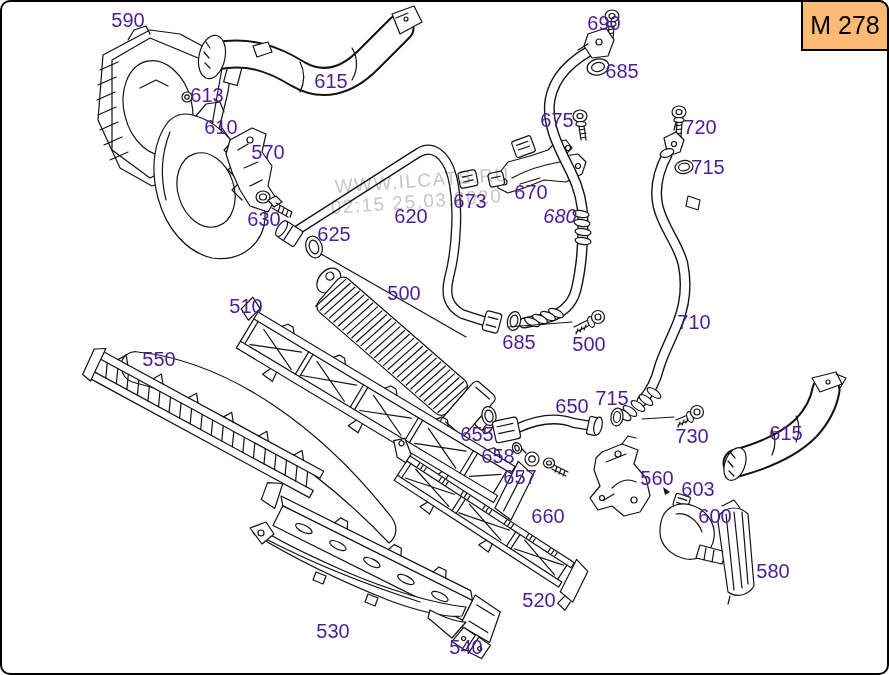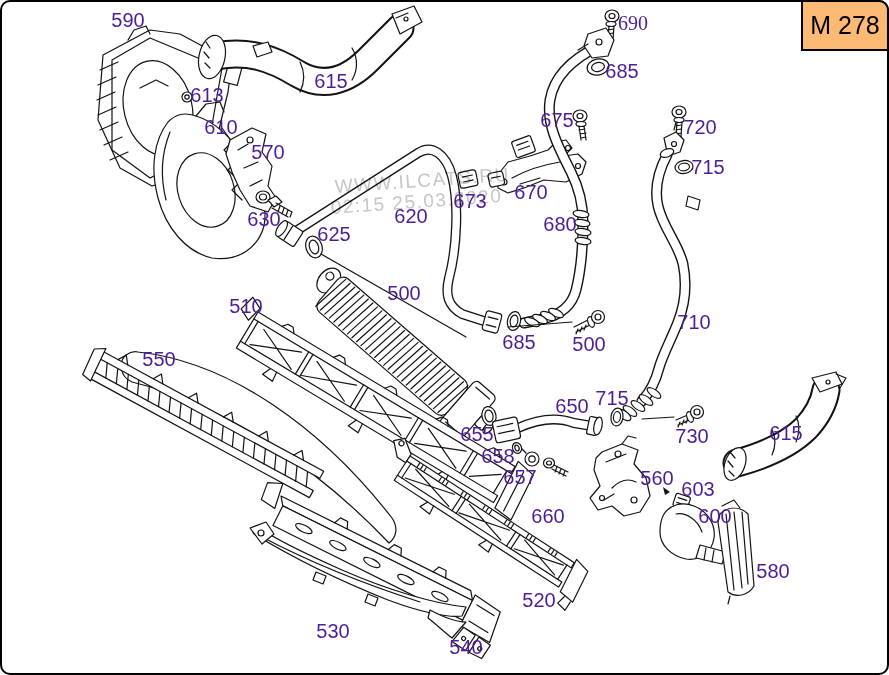--- a/index.html
+++ b/index.html
@@ -376,28 +376,28 @@
 
   <div class="callout-layer">
       <span class="callout" style="left: 128px; top: 20px;">590</span>
       <span class="callout" style="left: 331px; top: 81px;">615</span>
       <span class="callout" style="left: 207px; top: 95px;">613</span>
       <span class="callout" style="left: 221px; top: 127px;">610</span>
       <span class="callout" style="left: 268px; top: 152px;">570</span>
       <span class="callout" style="left: 264px; top: 219px;">630</span>
       <span class="callout" style="left: 334px; top: 234px;">625</span>
       <span class="callout" style="left: 411px; top: 216px;">620</span>
-      <span class="callout" style="left: 633px; top: 23px; font-family: Liberation Serif, serif;">690</span>
+      <span class="callout" style="left: 604px; top: 23px;">690</span>
       <span class="callout" style="left: 622px; top: 71px;">685</span>
       <span class="callout" style="left: 557px; top: 120px;">675</span>
       <span class="callout" style="left: 700px; top: 127px;">720</span>
       <span class="callout" style="left: 708px; top: 167px;">715</span>
       <span class="callout" style="left: 531px; top: 192px;">670</span>
       <span class="callout" style="left: 470px; top: 201px;">673</span>
-      <span class="callout" style="left: 560px; top: 224px;">680</span>
+      <span class="callout" style="left: 560px; top: 216px; font-style: italic;">680</span>
       <span class="callout" style="left: 404px; top: 293px;">500</span>
       <span class="callout" style="left: 246px; top: 306px;">510</span>
       <span class="callout" style="left: 159px; top: 359px;">550</span>
       <span class="callout" style="left: 694px; top: 322px;">710</span>
       <span class="callout" style="left: 519px; top: 342px;">685</span>
       <span class="callout" style="left: 589px; top: 344px;">500</span>
       <span class="callout" style="left: 551px; top: 406px; margin-left: 21px;">650</span>
       <span class="callout" style="left: 612px; top: 398px;">715</span>
       <span class="callout" style="left: 692px; top: 436px;">730</span>
       <span class="callout" style="left: 786px; top: 433px;">615</span>

